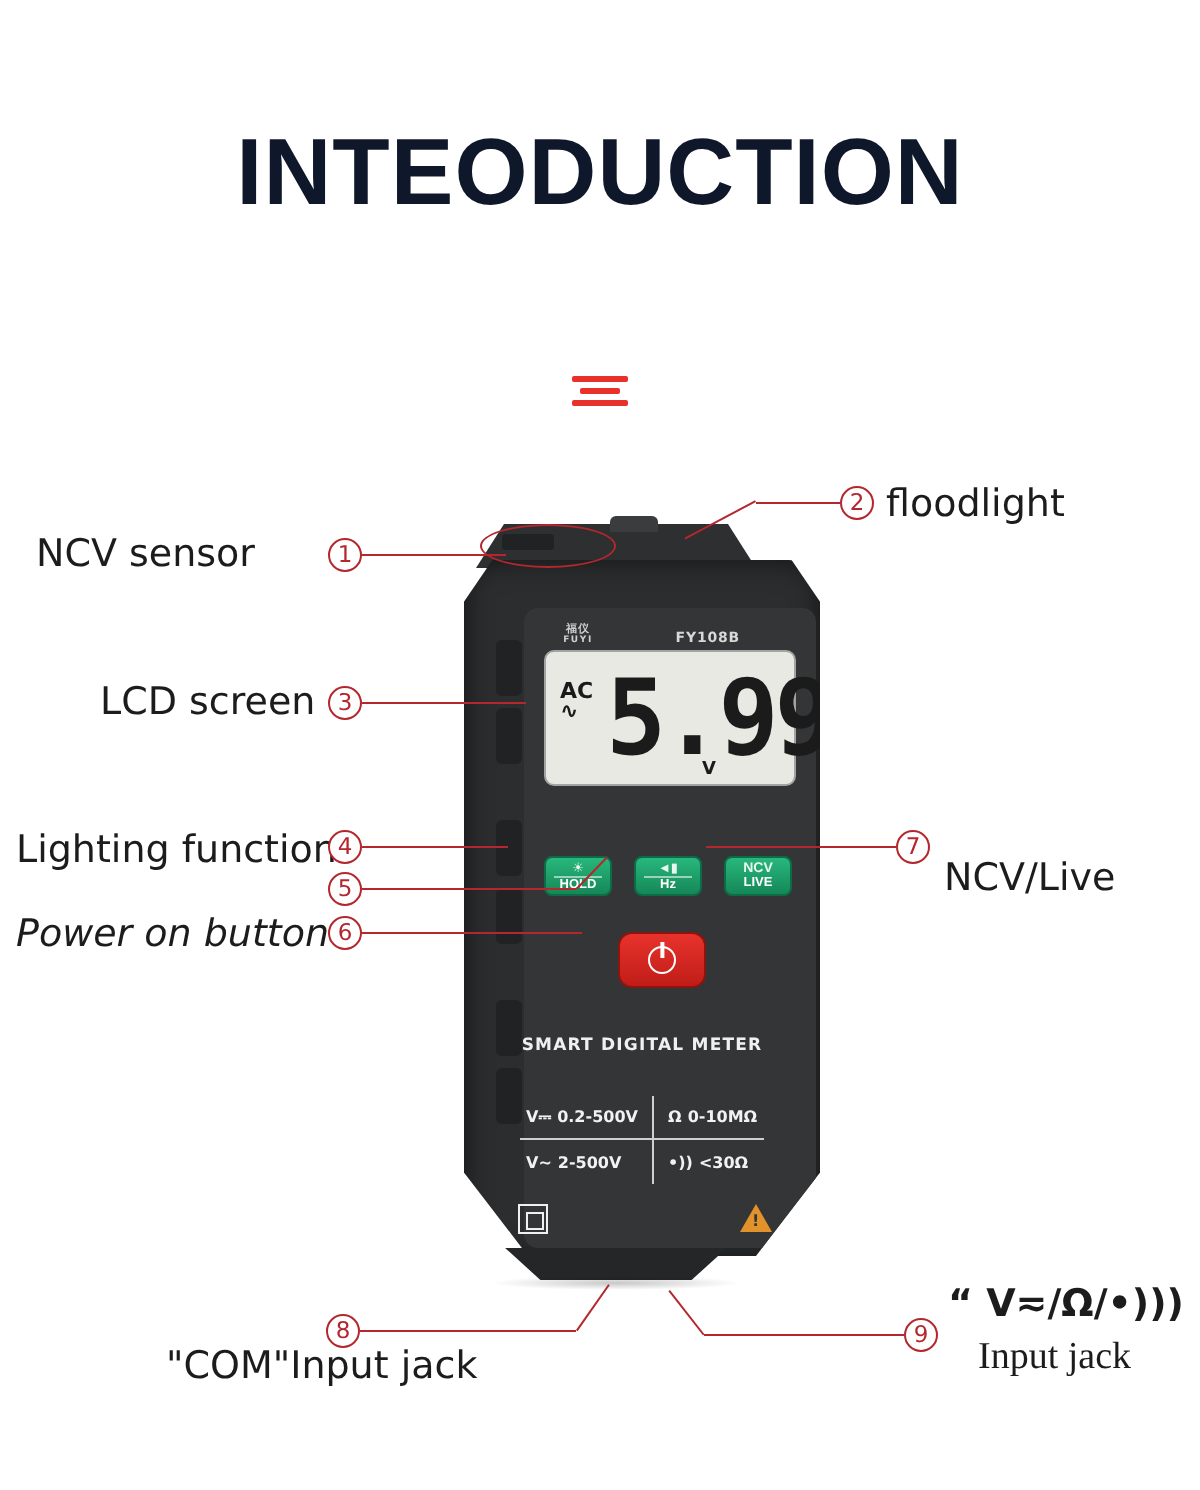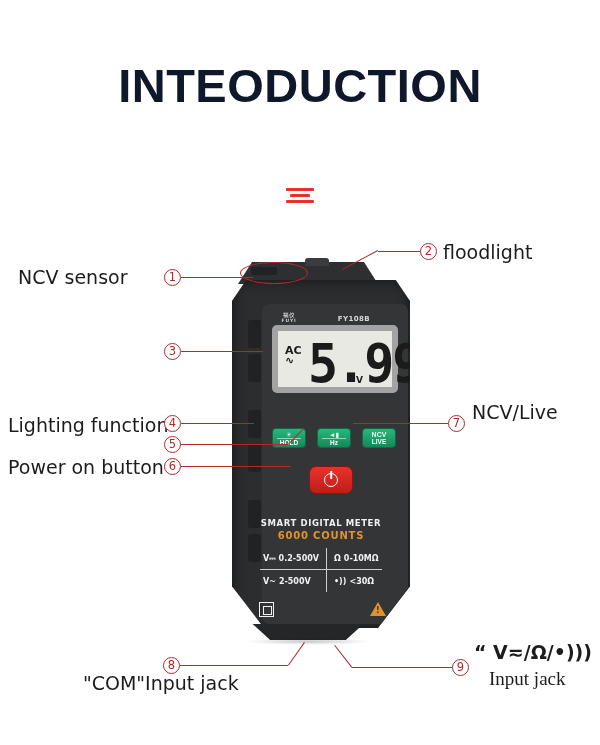--- a/index.html
+++ b/index.html
@@ -94,21 +94,21 @@
   .brand s { display:block; text-decoration:none; font-size:4.5px; letter-spacing:.8px; font-weight:bold; }
   .model {
     position:absolute; right:40px; top:35px; color:#d8d8d8;
     font-size:7px; font-weight:bold; letter-spacing:.4px;
     font-family:"DejaVu Sans", sans-serif;
   }
 
   
   .lcd {
     position:absolute; left:40px; top:45px; width:126px; height:68px;
-    background:#e9e9e4; border-radius:5px; border:6px solid #a3a3a3;
+    background:#e9e9e4; border-radius:5px; border:1px solid #a3a3a3;
   }
   .lcd .ac {
     position:absolute; left:7px; top:14px; color:#1a1a1a; font-weight:bold;
     font-size:11px; line-height:11px; font-family:"DejaVu Sans", sans-serif;
   }
   .lcd .ac em { display:block; font-style:normal; font-size:11px; line-height:9px; }
   .lcd .digits {
     position:absolute; left:30px; top:4px; width:92px;
     font-size:50px; line-height:58px; font-weight:bold; color:#1b1b1b;
     font-family:"DejaVu Sans Mono", monospace; letter-spacing:-2px;
@@ -236,38 +236,39 @@
   <div class="lbl big" style="left:18px; top:266px;">NCV sensor</div>
   <div class="num" style="left:164px; top:269px;">1</div>
   <div class="ln h" style="left:181px; top:277px; width:72px;"></div>
   <div class="ellipse" style="left:240px; top:262px; width:68px; height:22px;"></div>
 
   <div class="num" style="left:420px; top:243px;">2</div>
   <div class="lbl big" style="left:443px; top:241px;">floodlight</div>
   <div class="ln h" style="left:378px; top:251px; width:42px;"></div>
   <div class="ln diag" style="left:378px; top:251px; width:40px; transform:rotate(152deg);"></div>
 
+  <div class="lbl big" style="left:50px; top:340px;">LCD screen</div>
   <div class="num" style="left:164px; top:343px;">3</div>
   <div class="ln h" style="left:181px; top:351px; width:82px;"></div>
 
   <div class="num" style="left:164px; top:415px;">4</div>
   <div class="ln h" style="left:181px; top:423px; width:73px;"></div>
 
   <div class="lbl big" style="left:8px; top:414px;">Lighting function</div>
   <div class="num" style="left:164px; top:436px;">5</div>
   <div class="ln h" style="left:181px; top:444px; width:107px;"></div>
   <div class="ln diag" style="left:288px; top:444px; width:22px; transform:rotate(-46deg);"></div>
 
-  <div class="lbl big" style="left:8px; top:456px;">Power on button</div>
+  <div class="lbl big" style="left:8px; top:456px;font-style:italic;">Power on button</div>
   <div class="num" style="left:164px; top:458px;">6</div>
   <div class="ln h" style="left:181px; top:466px; width:110px;"></div>
 
   <div class="ln h" style="left:353px; top:423px; width:95px;"></div>
   <div class="num" style="left:448px; top:415px;">7</div>
-  <div class="lbl big" style="left:472px; top:401px;text-align:center;">NCV/Live</div>
+  <div class="lbl big" style="left:472px; top:428px;text-align:center;">NCV/Live</div>
 
   <div class="num" style="left:163px; top:657px;">8</div>
   <div class="ln h" style="left:180px; top:665px; width:108px;"></div>
   <div class="ln diag" style="left:288px; top:665px; width:28px; transform:rotate(-55deg);"></div>
   <div class="lbl big" style="left:83px; top:672px;">"COM"Input jack</div>
 
   <div class="ln diag" style="left:335px; top:645px; width:28px; transform:rotate(52deg);"></div>
   <div class="ln h" style="left:352px; top:667px; width:100px;"></div>
   <div class="num" style="left:452px; top:659px;">9</div>
   <div class="lbl" style="left:474px; top:641px; font-size:19px; font-weight:bold;">“ V≂/Ω/•))) ”</div>
@@ -322,21 +323,20 @@
       <div class="btn b3">
         <span class="bt">NCV</span>
         <span class="bl">LIVE</span>
       </div>
 
       <div class="pwr">
         <span class="sym"></span>
       </div>
 
       <div class="sdm">SMART DIGITAL METER</div>
-      <div class="counts">6000 COUNTS</div>
 
       <div class="spec">
         <div class="row top">
           <div class="cell c1">
             <span>V⎓</span>
             <span>0.2-500V</span>
           </div>
           <div class="cell c2">
             <span>Ω</span>
             <span>0-10MΩ</span>

